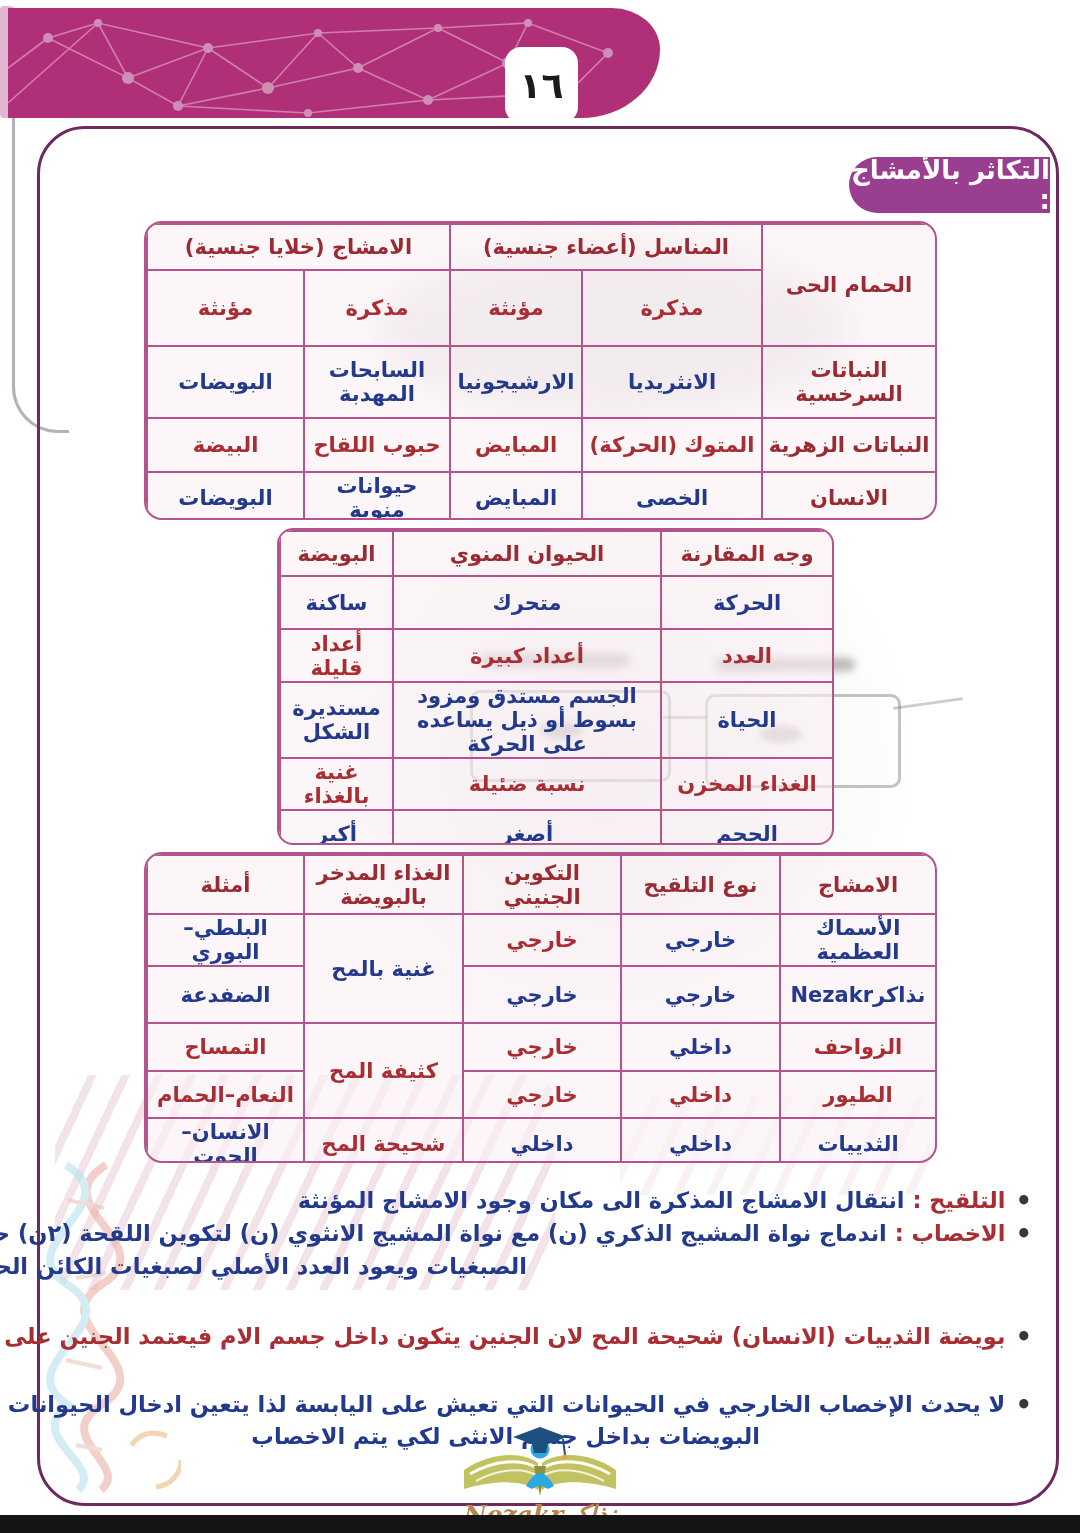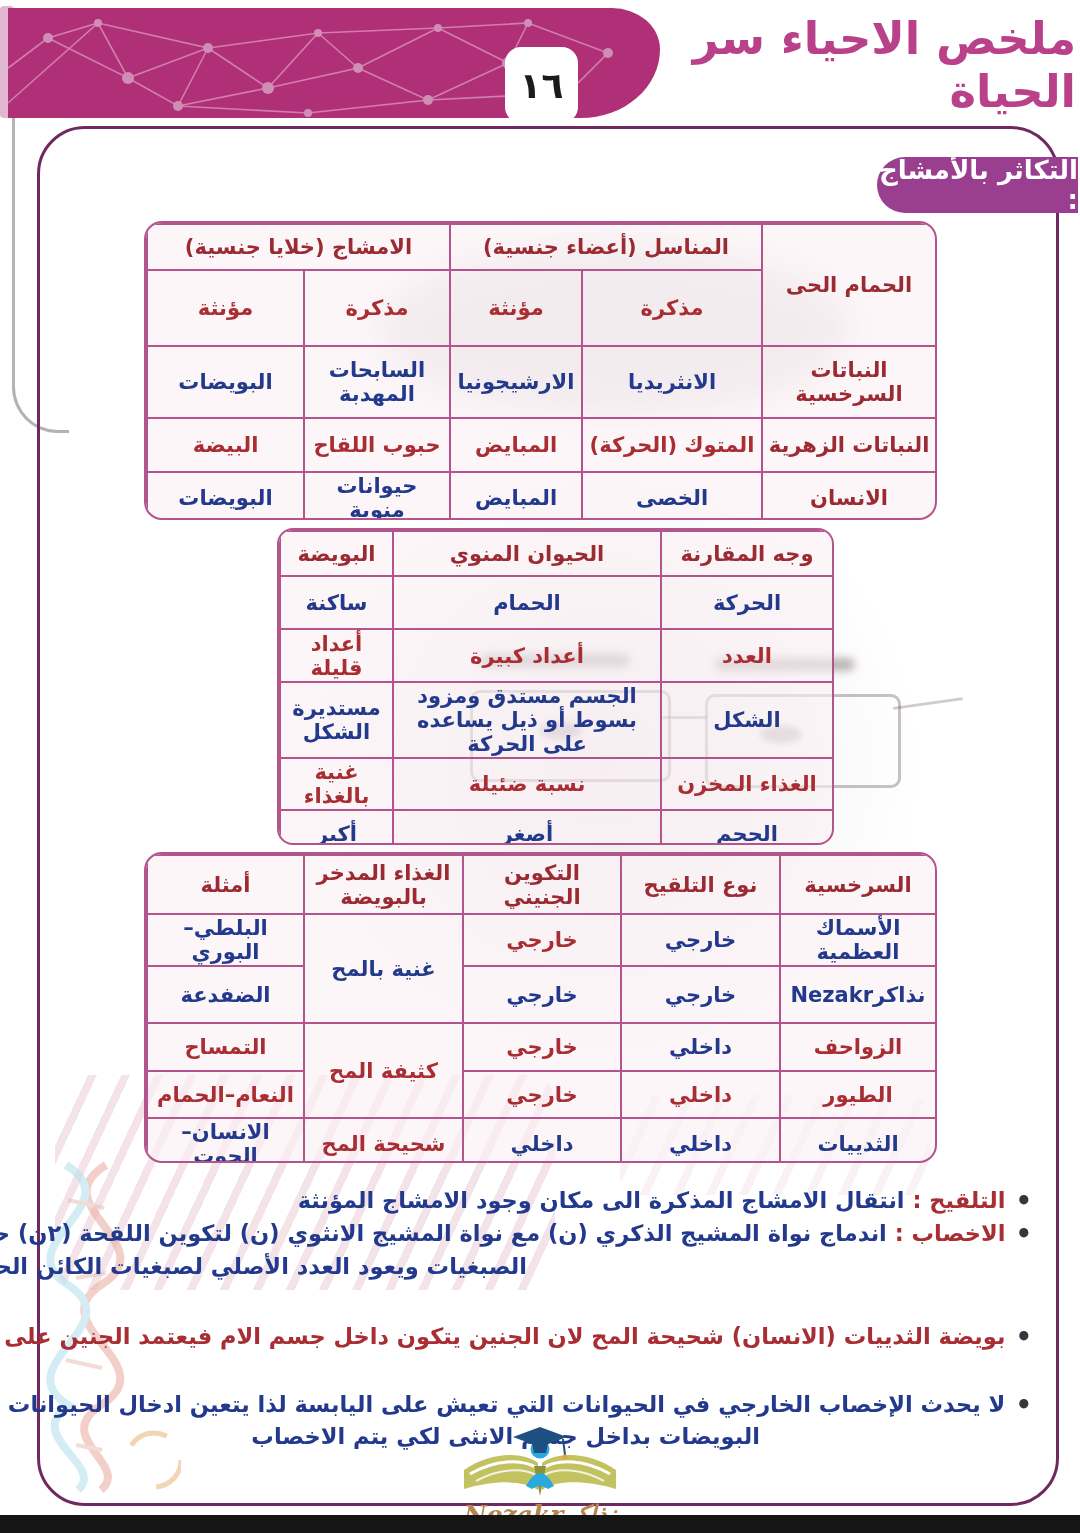--- a/index.html
+++ b/index.html
@@ -25,21 +25,21 @@
   #left-gray-curve{position:absolute;left:12px;top:118px;width:54px;height:312px;
                    border-left:3px solid #b5b2b5;border-bottom:3px solid #b5b2b5;
                    border-bottom-left-radius:46px;z-index:1;}
   #black-bar{position:absolute;left:0;top:1515px;width:1080px;height:18px;background:var(--black_bar);z-index:9;}
 
   
   #main-box{position:absolute;left:37px;top:126px;width:1016px;height:1374px;
             border:3px solid var(--box_border);border-radius:48px;z-index:2;}
   #section-badge{position:absolute;left:849px;top:157px;width:201px;height:56px;z-index:4;
                  background:var(--badge_bg);border-radius:28px 0 0 28px;display:flex;align-items:center;
-                 justify-content:center;direction:rtl;color:#ffffff;font-size:26px;margin-left:28px;}
+                 justify-content:center;direction:rtl;color:#ffffff;font-size:26px;}
 
   
   .wm{position:absolute;z-index:1;}
   #wm-photo{left:200px;top:370px;width:810px;height:790px;
             background:radial-gradient(closest-side,rgba(205,188,190,0.30),rgba(205,188,190,0) 78%);}
   #wm-hair{left:380px;top:245px;width:470px;height:170px;border-radius:50%;
            background:rgba(150,132,138,0.22);filter:blur(16px);}
   #wm-brow-l{left:715px;top:658px;width:140px;height:13px;border-radius:8px;background:rgba(90,75,75,0.40);filter:blur(4px);}
   #wm-brow-r{left:480px;top:654px;width:150px;height:13px;border-radius:8px;background:rgba(90,75,75,0.40);filter:blur(4px);}
   .wm-lens{border:3px solid rgba(110,95,95,0.38);border-radius:10px;}
@@ -137,21 +137,20 @@
         <circle cx="300" cy="105" r="4"></circle>
           <circle cx="520" cy="15" r="4"></circle>
           <circle cx="600" cy="45" r="5"></circle>
       </g>
     </svg>
   </div>
   <div id="white-arc"></div>
   <div id="page-number-box">
     <span>١٦</span>
   </div>
-  <div id="page-title">ملخص الاحياء سر الحياة</div>
 
   <div id="main-box"></div>
   <div id="section-badge">التكاثر بالأمشاج :</div>
 
   <div class="tbl-wrap" id="t1">
     <table>
       <colgroup>
           <col style="width:174px">
           <col style="width:180px">
           <col style="width:132px">
@@ -203,30 +202,30 @@
           <col style="width:113px">
         </colgroup>
       <tbody>
           <tr>
         <td class="c-hdr">وجه المقارنة</td>
         <td class="c-hdr">الحيوان المنوي</td>
         <td class="c-hdr">البويضة</td>
       </tr>
       <tr>
         <td class="c-blue">الحركة</td>
-        <td class="c-blue">الحمام</td>
+        <td class="c-blue">متحرك</td>
         <td class="c-blue">ساكنة</td>
       </tr>
       <tr>
         <td class="c-red">العدد</td>
         <td class="c-red">أعداد كبيرة</td>
         <td class="c-red">أعداد قليلة</td>
       </tr>
       <tr>
-        <td class="c-blue">الشكل</td>
+        <td class="c-blue">الحياة</td>
         <td class="c-blue">الجسم مستدق ومزود بسوط أو ذيل يساعده على الحركة</td>
         <td class="c-blue">مستديرة الشكل</td>
       </tr>
       <tr>
         <td class="c-red">الغذاء المخزن</td>
         <td class="c-red">نسبة ضئيلة</td>
         <td class="c-red">غنية بالغذاء</td>
       </tr>
       <tr>
         <td class="c-blue">الحجم</td>
@@ -241,21 +240,21 @@
     <table>
       <colgroup>
           <col style="width:156px">
           <col style="width:159px">
           <col style="width:158px">
           <col style="width:159px">
           <col style="width:157px">
         </colgroup>
       <tbody>
           <tr>
-        <td class="c-hdr">السرخسية</td>
+        <td class="c-hdr">الامشاج</td>
         <td class="c-hdr">نوع التلقيح</td>
         <td class="c-hdr">التكوين الجنيني</td>
         <td class="c-hdr">الغذاء المدخر بالبويضة</td>
         <td class="c-hdr">أمثلة</td>
       </tr>
       <tr>
         <td class="c-blue">الأسماك العظمية</td>
         <td class="c-blue">خارجي</td>
         <td class="c-red">خارجي</td>
         <td rowspan="2" class="c-blue">غنية بالمح</td>

